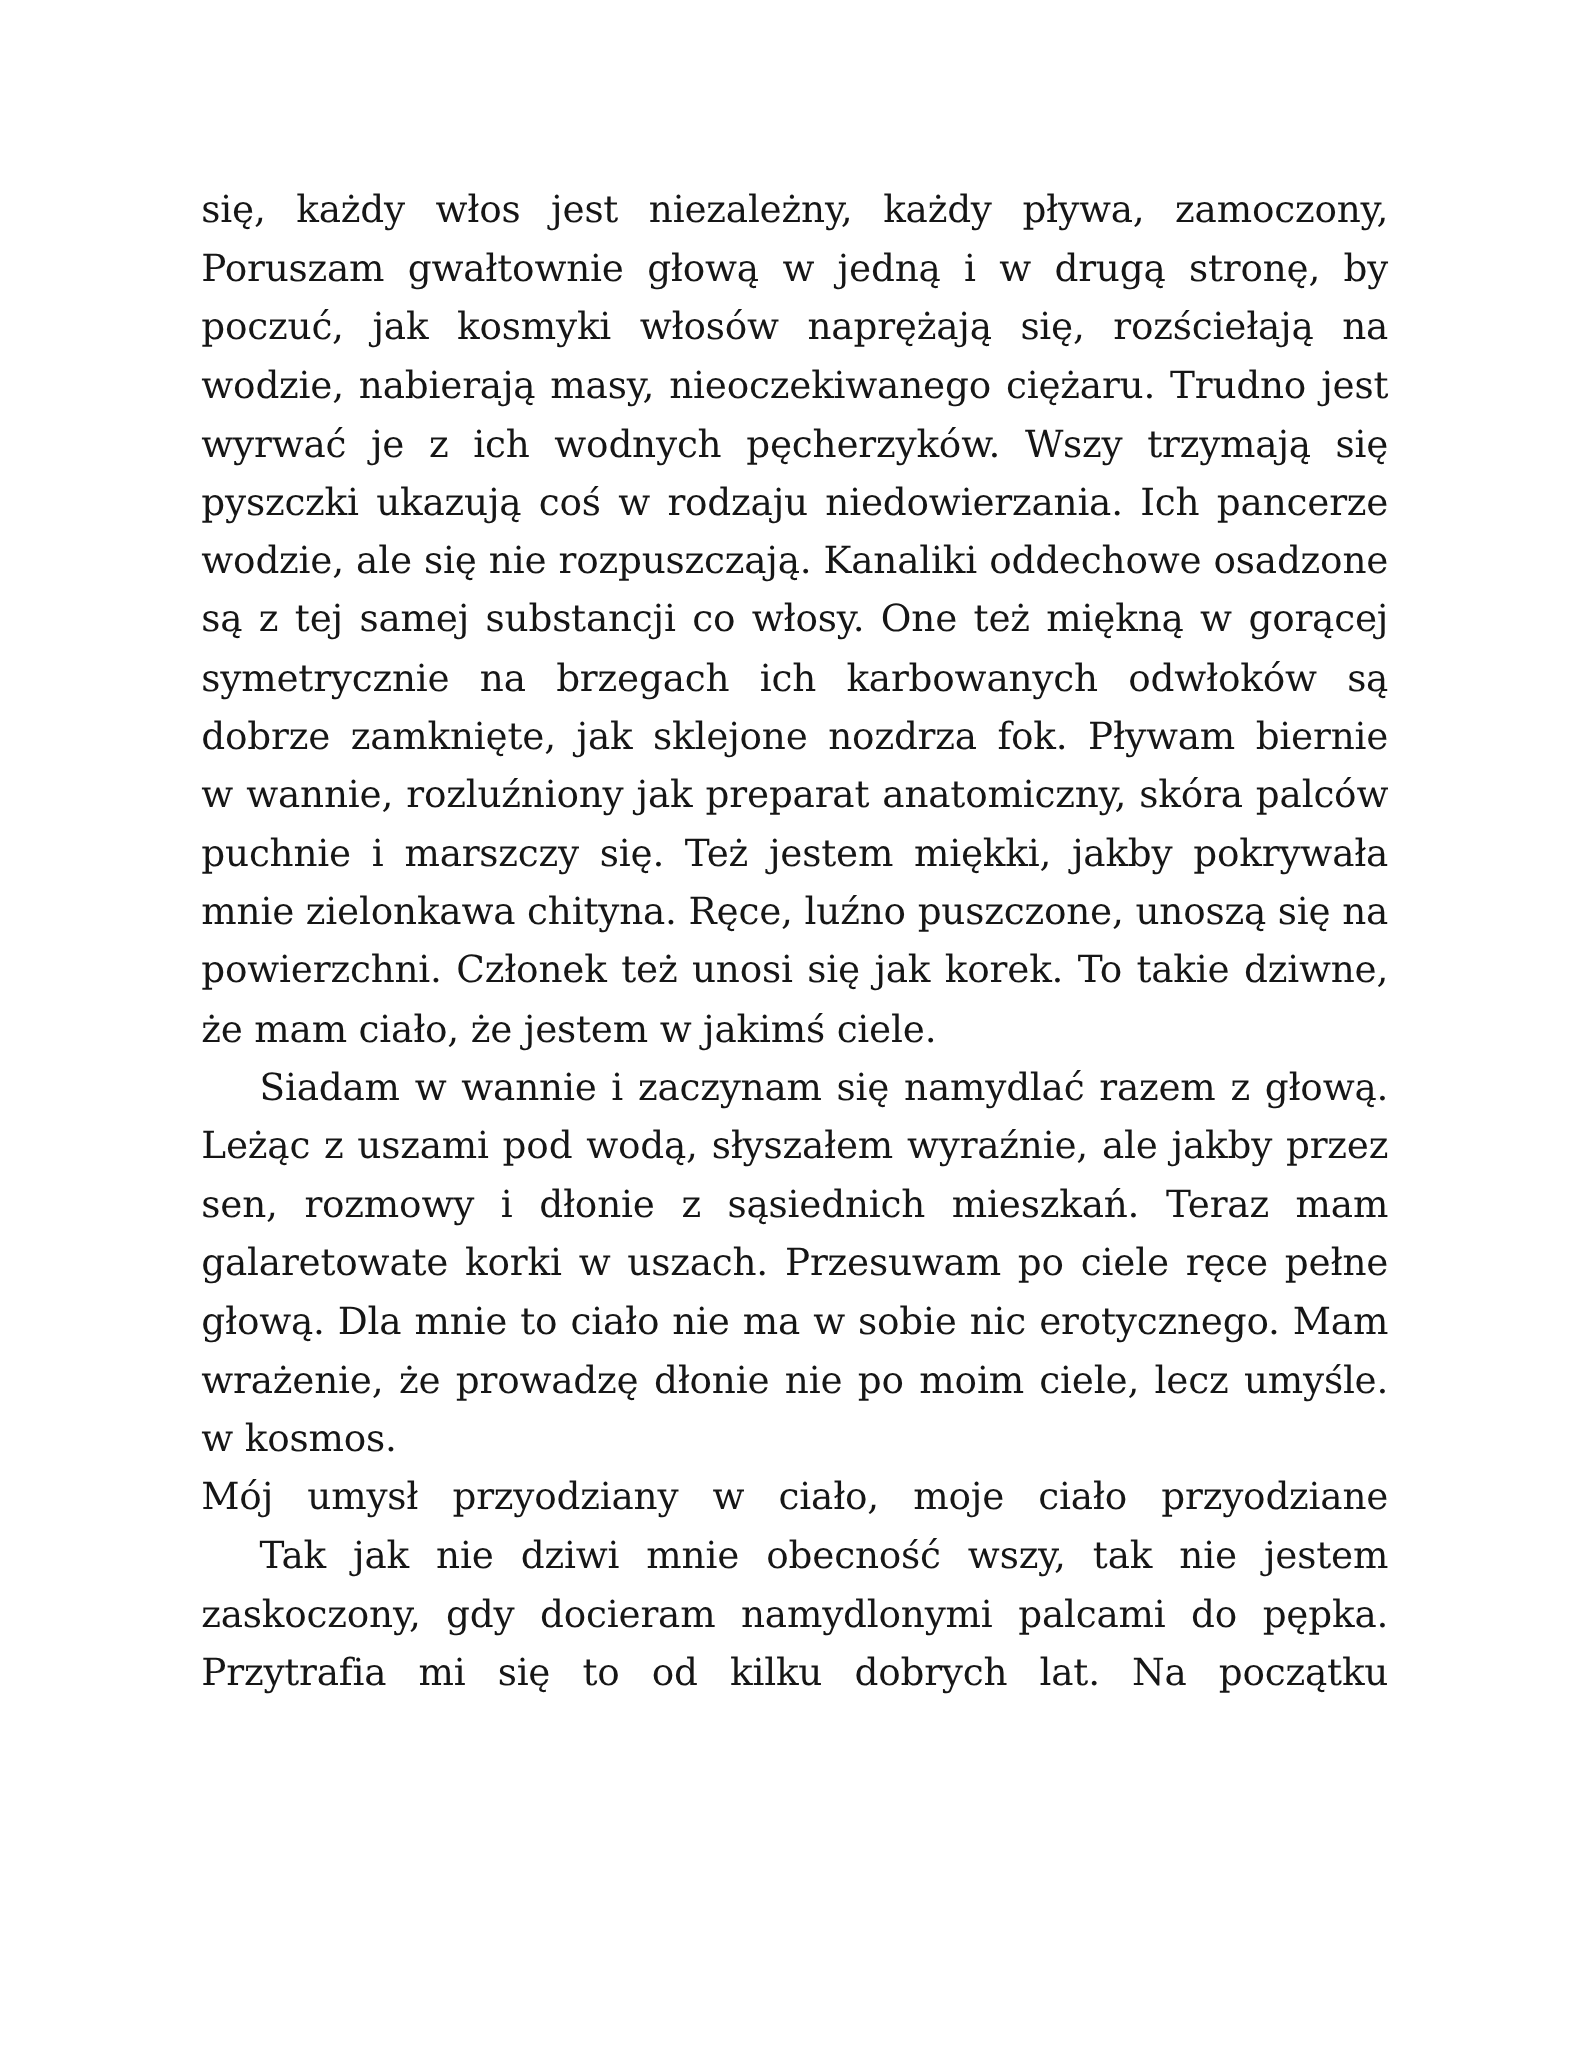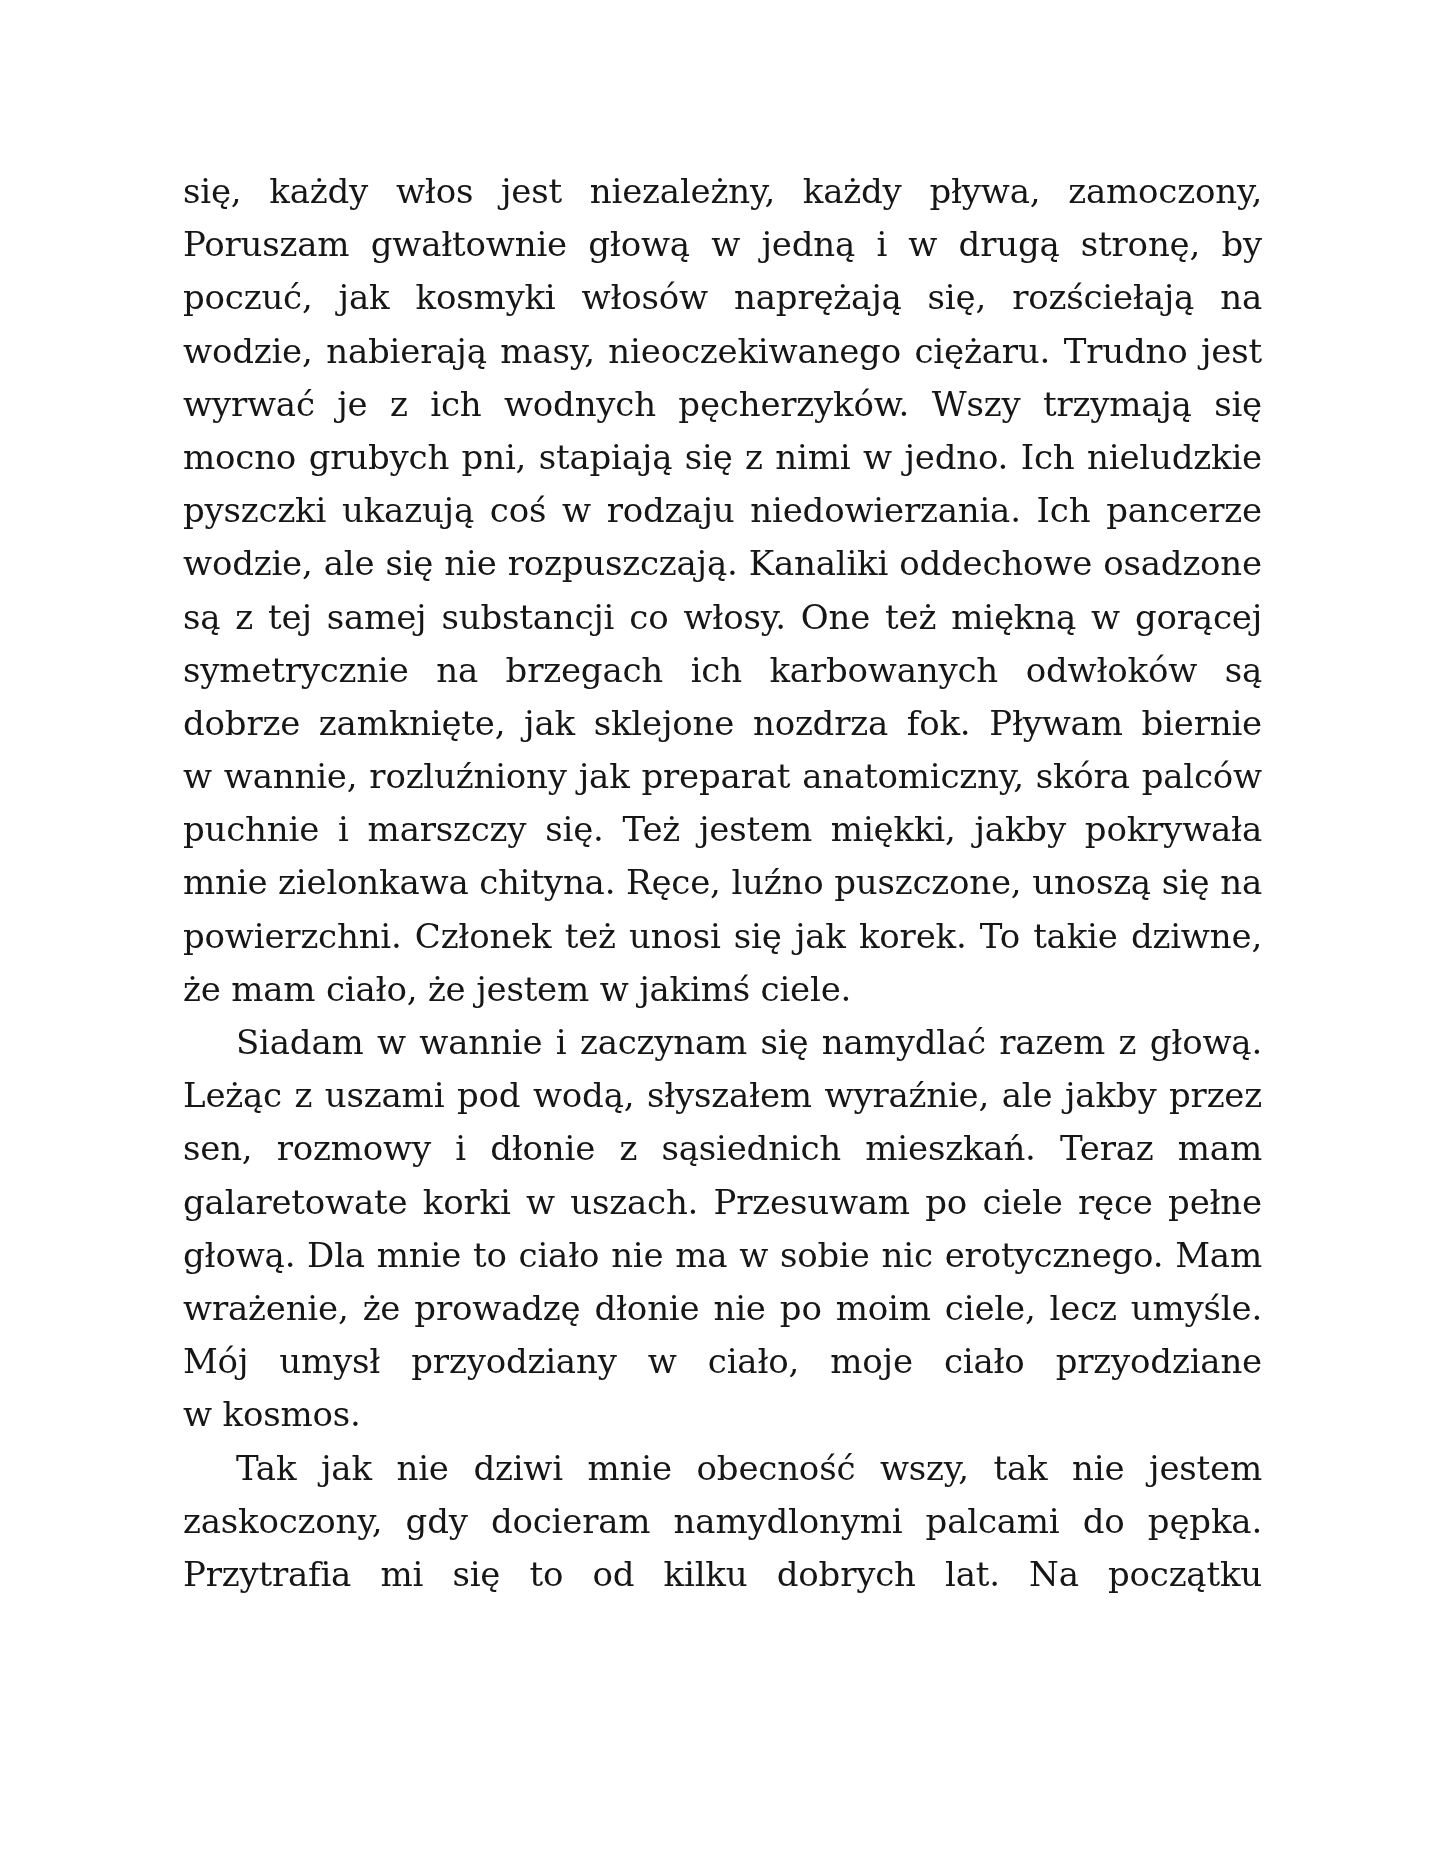--- a/index.html
+++ b/index.html
@@ -44,36 +44,35 @@
 </head>
 <body>
 
 <div class="page">
   <div class="text-block" id="text-block">
       <div class="line">się, każdy włos jest niezależny, każdy pływa, zamoczony, pośród</div>
       <div class="line">Poruszam gwałtownie głową w jedną i w drugą stronę, by</div>
       <div class="line">poczuć, jak kosmyki włosów naprężają się, rozściełają na gęstej</div>
       <div class="line">wodzie, nabierają masy, nieoczekiwanego ciężaru. Trudno jest</div>
       <div class="line">wyrwać je z ich wodnych pęcherzyków. Wszy trzymają się</div>
-      <div class="line">mocno grubych pni, stapiają się z nimi w jedno. Ich nieludzkie</div>
       <div class="line">pyszczki ukazują coś w rodzaju niedowierzania. Ich pancerze</div>
       <div class="line">wodzie, ale się nie rozpuszczają. Kanaliki oddechowe osadzone</div>
       <div class="line">są z tej samej substancji co włosy. One też miękną w gorącej</div>
       <div class="line">symetrycznie na brzegach ich karbowanych odwłoków są</div>
       <div class="line">dobrze zamknięte, jak sklejone nozdrza fok. Pływam biernie</div>
       <div class="line">w wannie, rozluźniony jak preparat anatomiczny, skóra palców</div>
       <div class="line">puchnie i marszczy się. Też jestem miękki, jakby pokrywała</div>
       <div class="line">mnie zielonkawa chityna. Ręce, luźno puszczone, unoszą się na</div>
       <div class="line">powierzchni. Członek też unosi się jak korek. To takie dziwne,</div>
       <div class="line flush">że mam ciało, że jestem w jakimś ciele.</div>
       <div class="line indent">Siadam w wannie i zaczynam się namydlać razem z głową.</div>
       <div class="line">Leżąc z uszami pod wodą, słyszałem wyraźnie, ale jakby przez</div>
       <div class="line">sen, rozmowy i dłonie z sąsiednich mieszkań. Teraz mam</div>
       <div class="line">galaretowate korki w uszach. Przesuwam po ciele ręce pełne</div>
       <div class="line">głową. Dla mnie to ciało nie ma w sobie nic erotycznego. Mam</div>
       <div class="line">wrażenie, że prowadzę dłonie nie po moim ciele, lecz umyśle.</div>
+      <div class="line flush">w kosmos.</div>
       <div class="line">Mój umysł przyodziany w ciało, moje ciało przyodziane</div>
-      <div class="line flush">w kosmos.</div>
       <div class="line indent">Tak jak nie dziwi mnie obecność wszy, tak nie jestem zbytnio</div>
       <div class="line">zaskoczony, gdy docieram namydlonymi palcami do pępka.</div>
       <div class="line">Przytrafia mi się to od kilku dobrych lat. Na początku</div>
     </div>
 </div>
 
 </body></html>

